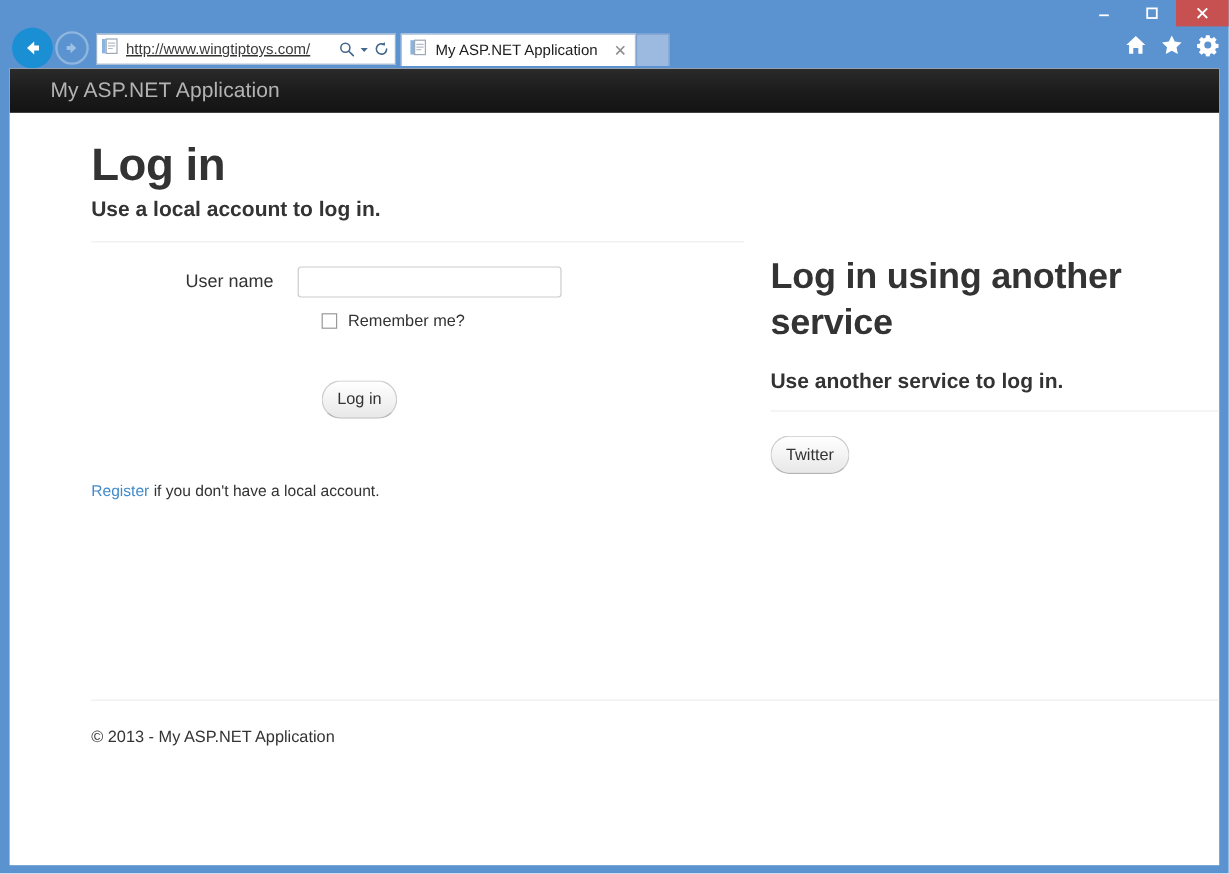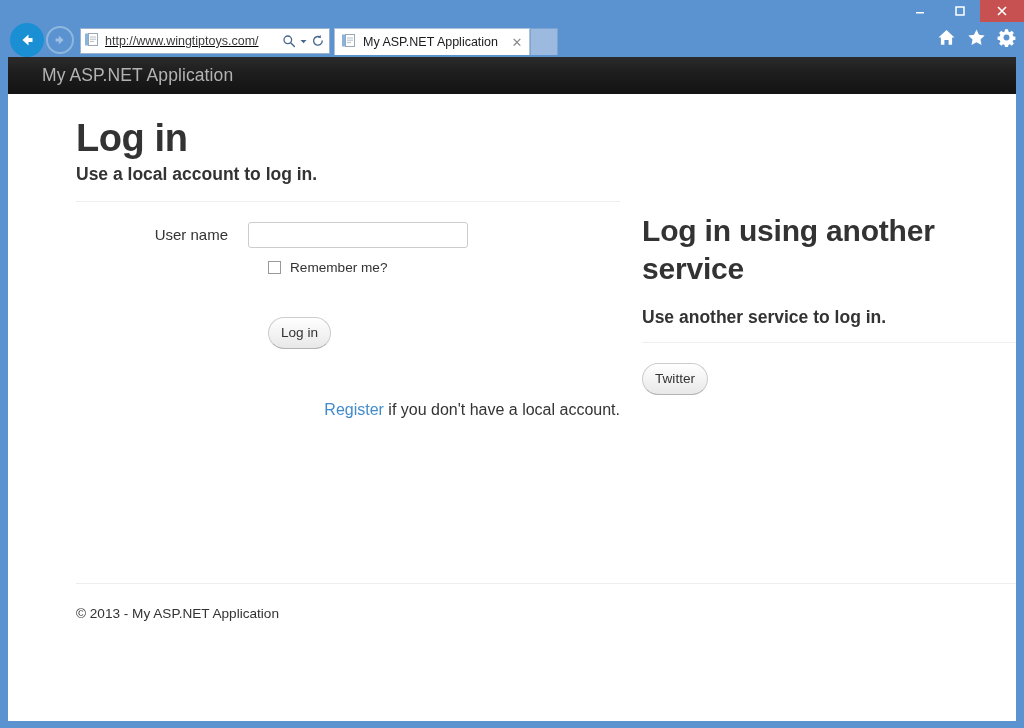--- a/index.html
+++ b/index.html
@@ -216,23 +216,22 @@
     border: 1px solid #cccccc;
     border-bottom-color: #b3b3b3;
     border-radius: 16px;
     line-height: 1.42;
     cursor: pointer;
     font-family: "Liberation Sans", sans-serif;
   }
 
   #register-paragraph {
     margin: 52px 0 0 0;
-    font-size: 16px;
-    color: #333333;
-    text-align: right;
+    font-size: 13px;
+    color: #333333;
   }
   #register-link { color: #428bca; text-decoration: none; }
 
   
   #external-column {
     position: absolute;
     left: 600px; top: 118px;
     width: 384px;
   }
   #external-title {

